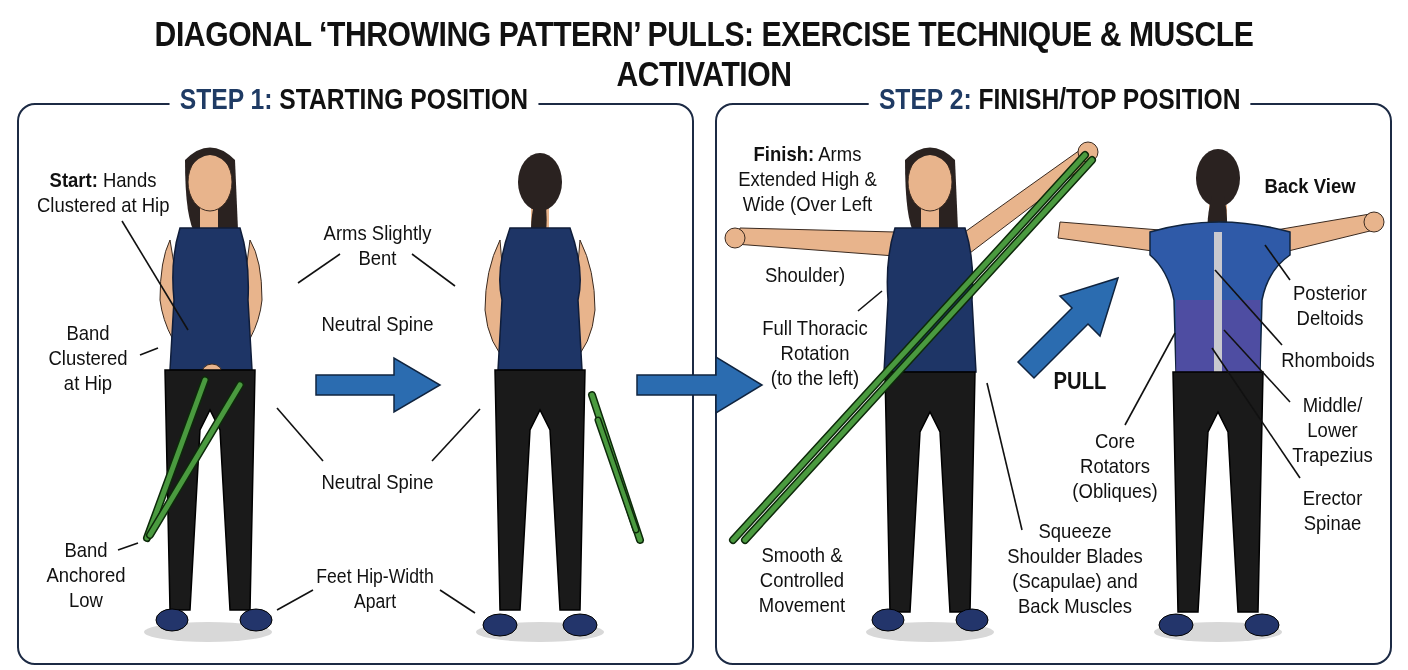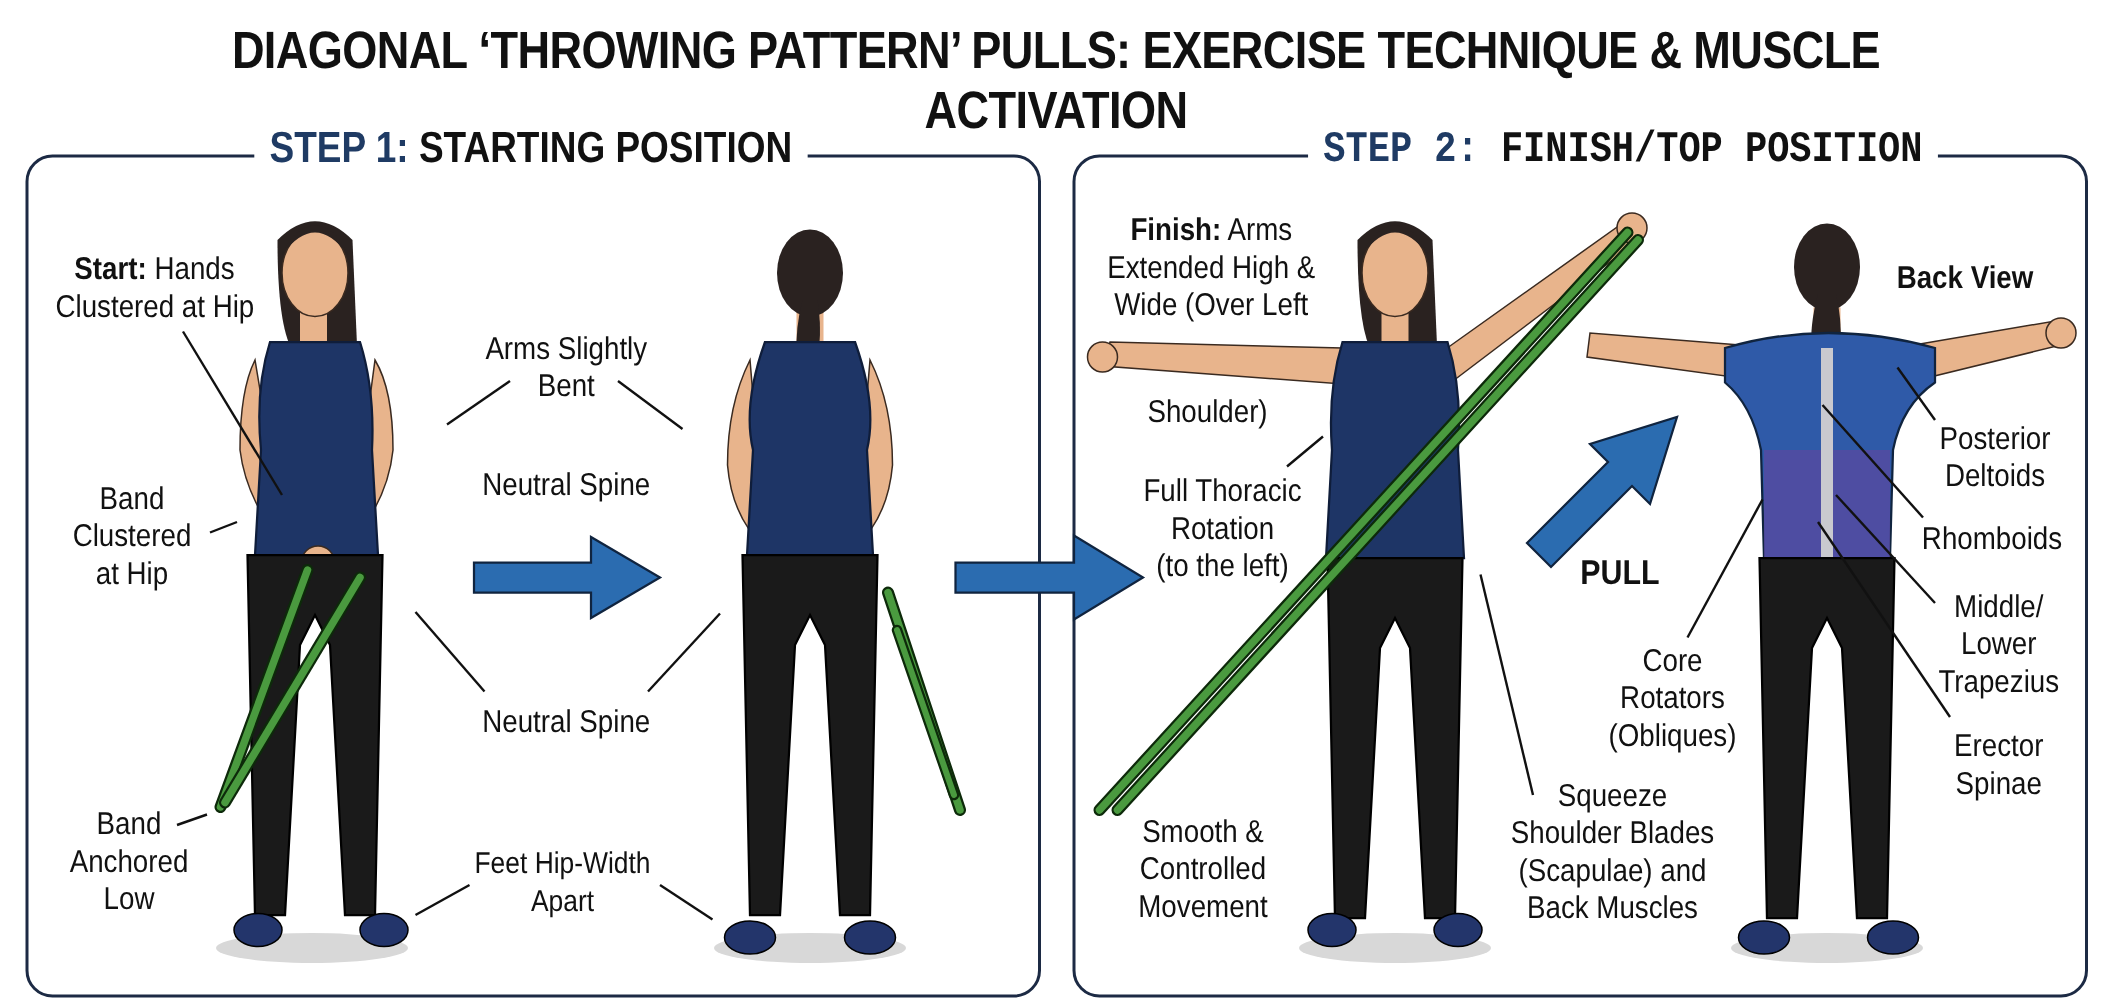--- a/index.html
+++ b/index.html
@@ -1,20 +1,20 @@
 <!DOCTYPE html>
 <html><head>
 <meta charset="utf-8">
 <style>
   html,body{margin:0;padding:0;background:#fff;}
   body{width:1408px;height:670px;position:relative;overflow:hidden;font-family:"Liberation Sans",sans-serif;color:#111;}
   .title{position:absolute;left:0;top:14px;width:1408px;text-align:center;font-family:"Liberation Sans",sans-serif;font-weight:bold;font-size:35px;letter-spacing:-0.5px;transform:scaleX(0.86);transform-origin:center;color:#111;}
   .panel{position:absolute;border:2.5px solid #1c2a44;border-radius:18px;}
   #p1{left:17px;top:103px;width:673px;height:558px;}
-  #p2{left:715px;top:103px;width:673px;height:558px;font-family:Liberation Mono, monospace;}
+  #p2{left:715px;top:103px;width:673px;height:558px;}
   .panel-heading{position:absolute;top:-22px;background:#fff;padding:0 12px;font-weight:bold;font-size:29px;white-space:nowrap;transform:scaleX(0.85);transform-origin:center;}
   .panel-heading .step{color:#1f3b64;}
   .lbl{position:absolute;font-size:21px;line-height:25px;text-align:center;transform:scaleX(0.88);transform-origin:center;white-space:nowrap;color:#111;}
   .lbl b{font-weight:bold;}
   svg.art{position:absolute;left:0;top:0;}
 </style>
 </head>
 <body>
 
 <div class="title">DIAGONAL ‘THROWING PATTERN’ PULLS: EXERCISE TECHNIQUE &amp; MUSCLE ACTIVATION</div>

